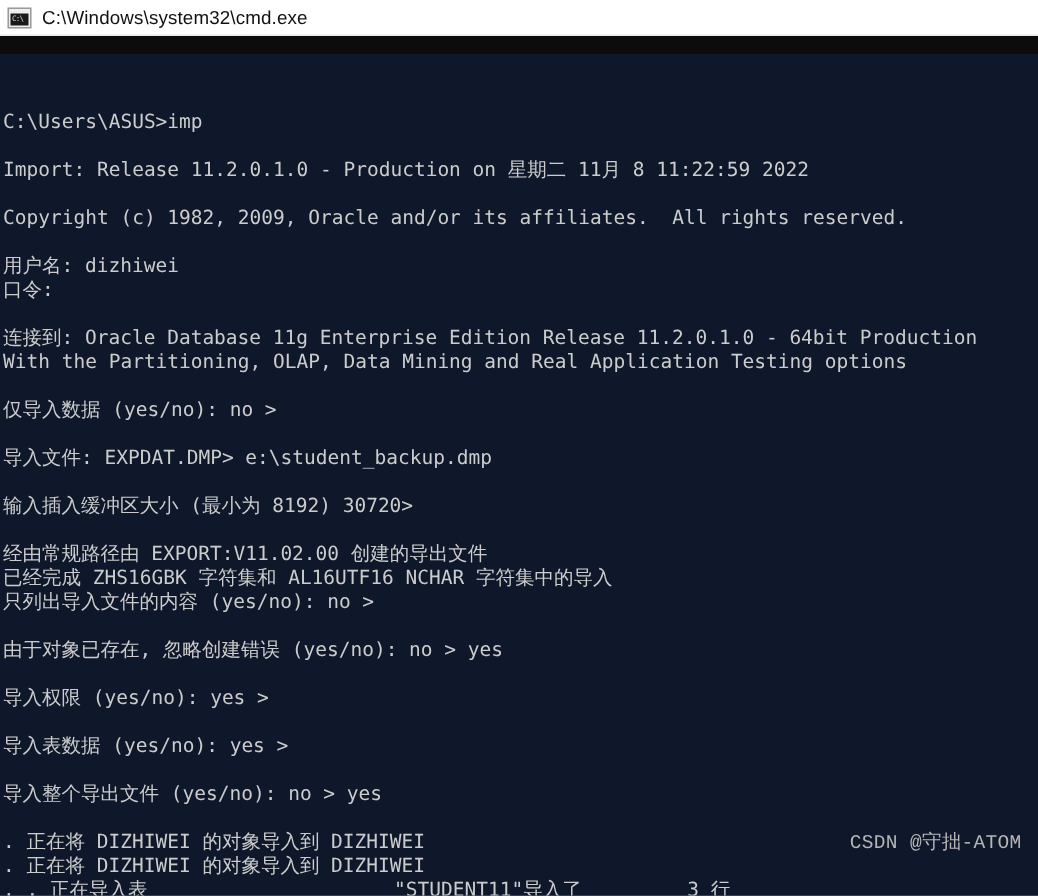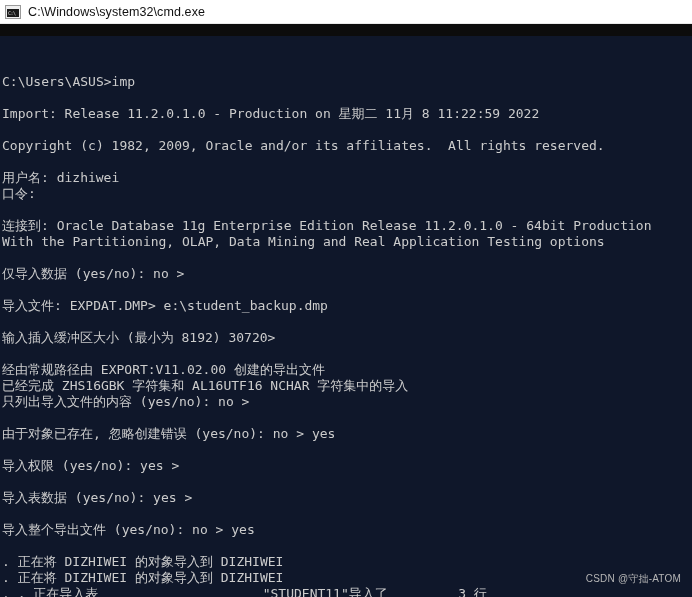--- a/index.html
+++ b/index.html
@@ -86,23 +86,23 @@
     height: 16px;
     white-space: pre;
     letter-spacing: 0px;
   }
   .line.blank {
     color: transparent;
   }
   #watermark {
     position: absolute;
     right: 11px;
-    bottom: 10px;
-    font-family: Liberation Sans, sans-serif;
-    font-size: 10px;
+    bottom: 27px;
+    font-family: Liberation Mono, monospace;
+    font-size: 13px;
     color: #b6b6b6;
     letter-spacing: 0.2px;
     white-space: nowrap;
   }
 </style>
 </head>
 <body>
 
 <div id="window">
 

